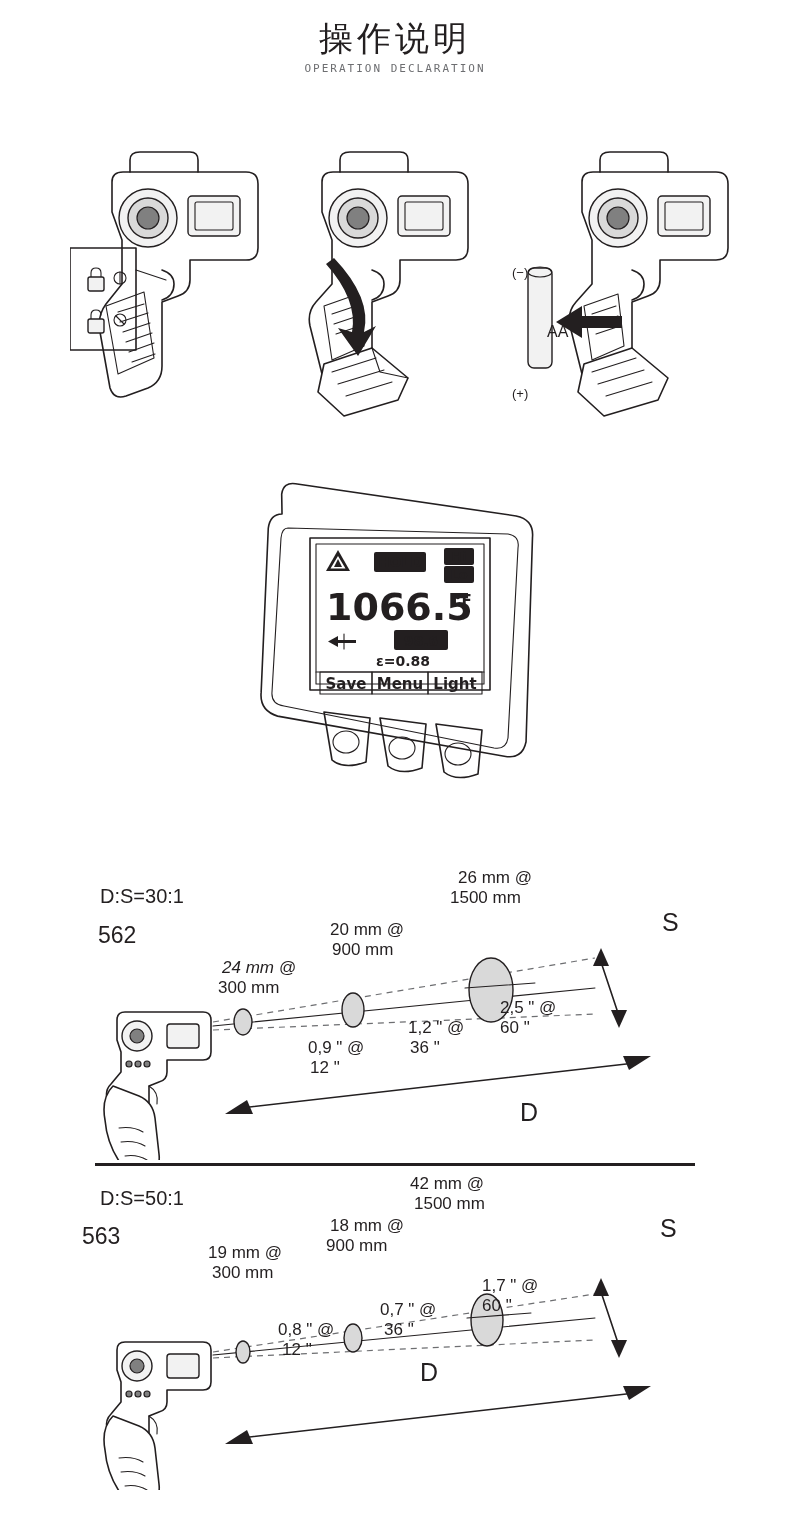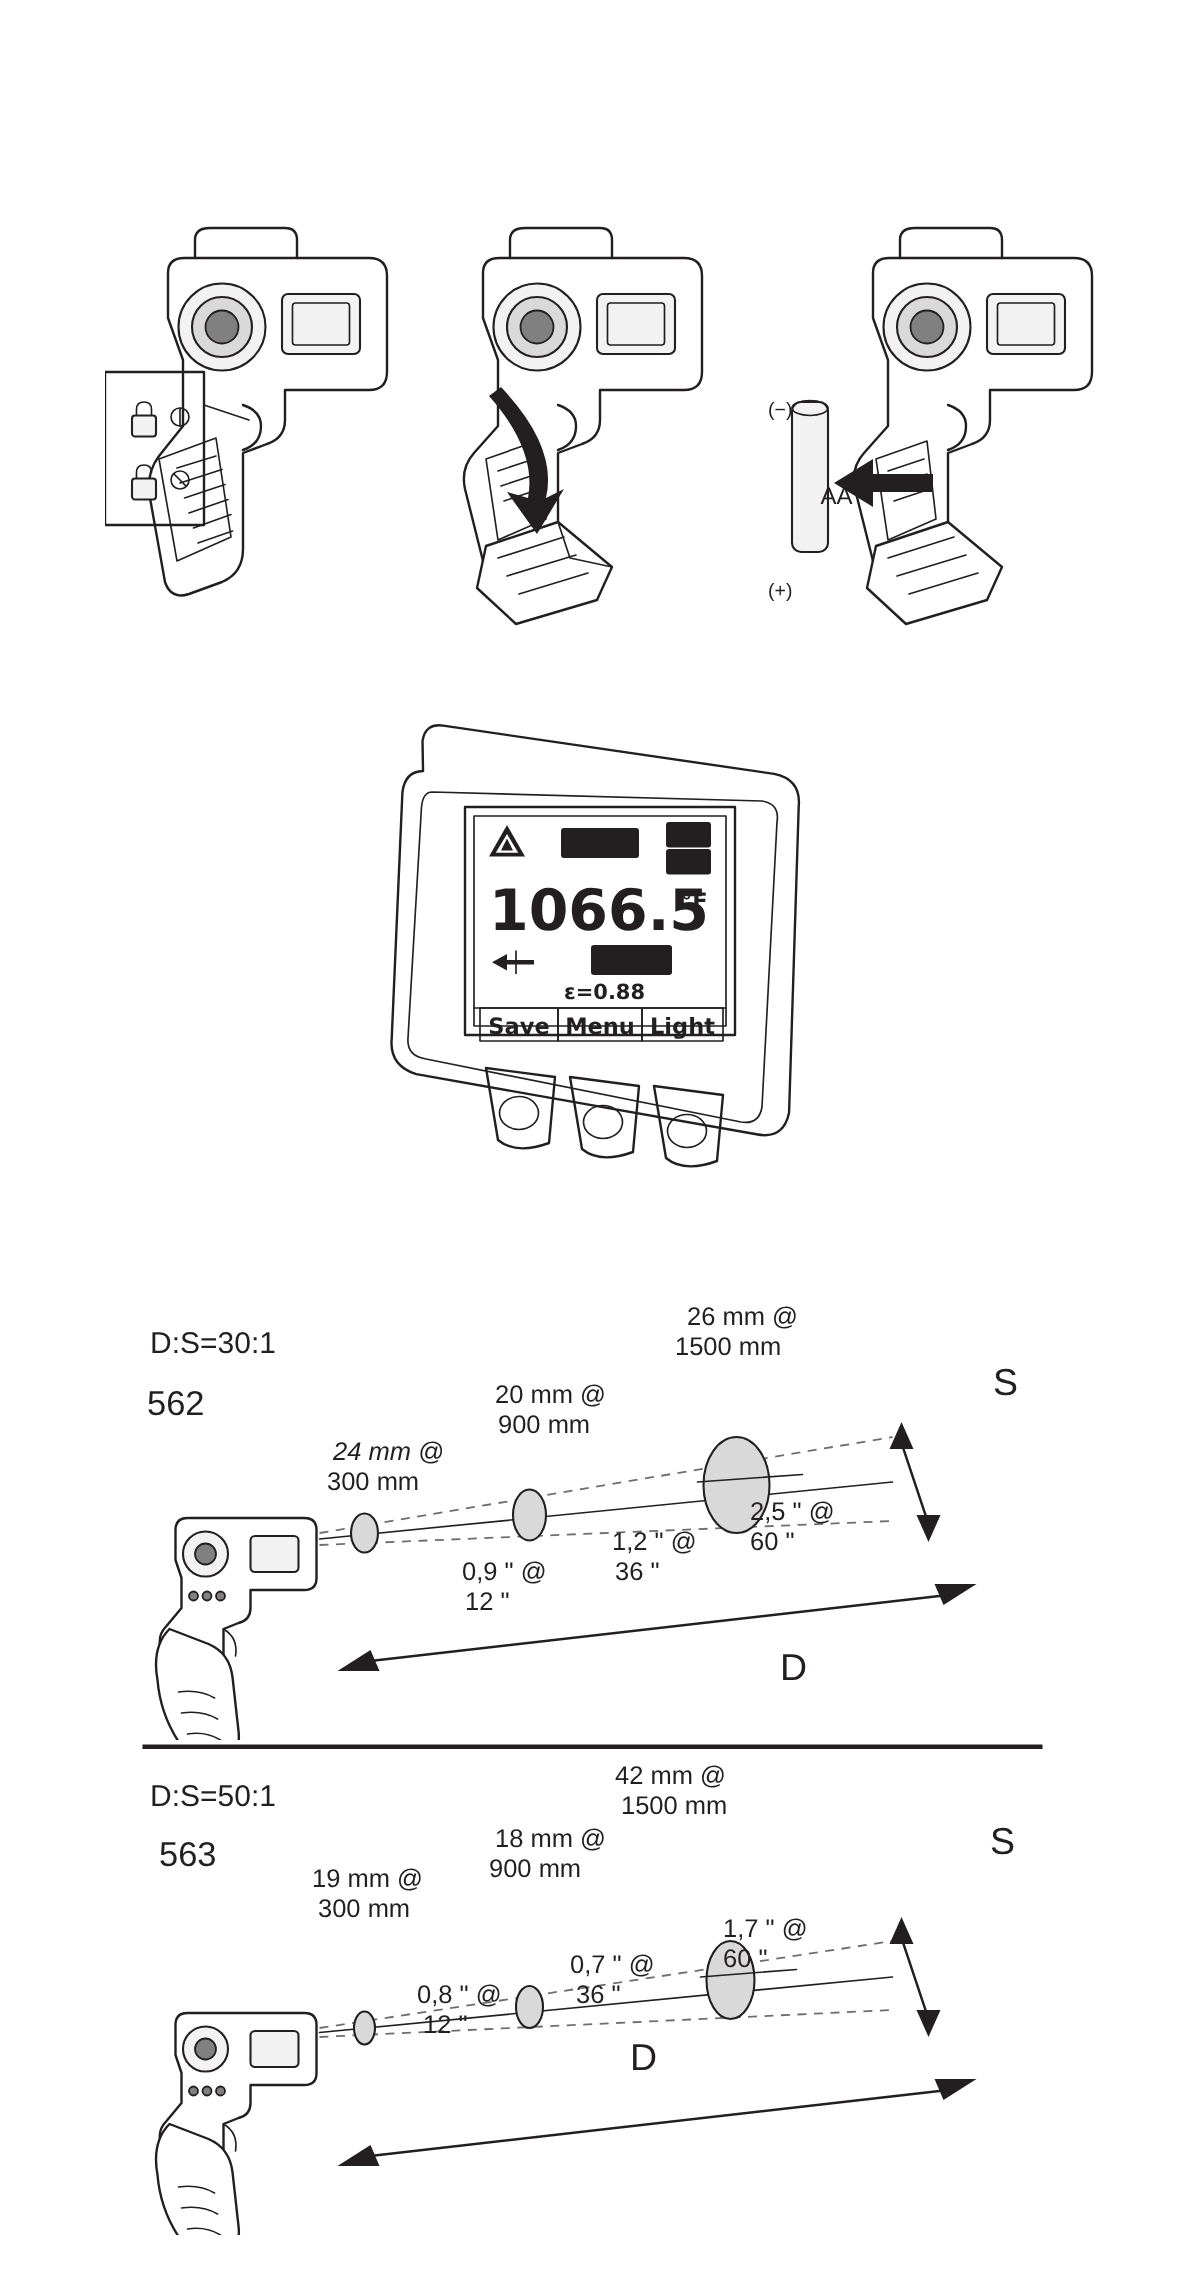--- a/index.html
+++ b/index.html
@@ -52,20 +52,22 @@
   .lbl.sd{font-size:23px;}
   .divider{
     position:absolute;left:95px;top:1163px;width:600px;height:3px;background:#231f20;
   }
 </style>
 </head>
 <body>
 
 <div class="page">
 
+  <div class="title-cn">操作说明</div>
+  <div class="title-en">OPERATION DECLARATION</div>
 
   <div class="block" style="left:70px;top:120px;">
     <svg width="220" height="300" viewBox="0 0 220 300">
 
       <path class="fill-w" d="M42 92 L42 62 Q42 52 53 52 L176 52 Q188 52 188 64 L188 128 Q188 140 176 140 L120 140 L120 160
                               Q120 172 108 176 L92 182 L92 246 Q92 262 78 268 L56 276 Q44 280 40 268 L30 212 Q27 196 36 184
                               L52 164 L52 120 Z"></path>
 
       <path class="ln" d="M60 52 L60 40 Q60 32 70 32 L120 32 Q128 32 128 40 L128 52"></path>
 
@@ -286,21 +288,21 @@
         <circle class="fill-dk" cx="34" cy="86" r="3"></circle>
         <circle class="fill-dk" cx="43" cy="86" r="3"></circle>
         <circle class="fill-dk" cx="52" cy="86" r="3"></circle>
         <path class="fill-w" d="M18 108 Q6 120 10 142 Q12 166 26 186 Q36 200 52 196 Q66 192 64 176 L60 140 Q58 124 44 118 Z"></path>
         <path class="ln-thin" d="M24 150 Q38 148 48 154 M26 164 Q40 162 50 168 M30 178 Q42 176 52 182"></path>
         <path class="ln-thin" d="M54 108 Q64 114 62 126"></path>
       </g>
     </svg>
   </div>
   <div class="lbl mid" style="left:100px;top:1188px;">D:S=50:1</div>
-  <div class="lbl sd" style="left:106px;top:1226px;">563</div>
+  <div class="lbl sd" style="left:82px;top:1226px;">563</div>
   <div class="lbl" style="left:208px;top:1243px;">19 mm @</div>
   <div class="lbl" style="left:212px;top:1263px;">300 mm</div>
   <div class="lbl" style="left:330px;top:1216px;">18 mm @</div>
   <div class="lbl" style="left:326px;top:1236px;">900 mm</div>
   <div class="lbl" style="left:410px;top:1174px;">42 mm @</div>
   <div class="lbl" style="left:414px;top:1194px;">1500 mm</div>
   <div class="lbl" style="left:278px;top:1320px;">0,8 " @</div>
   <div class="lbl" style="left:282px;top:1340px;">12 "</div>
   <div class="lbl" style="left:380px;top:1300px;">0,7 " @</div>
   <div class="lbl" style="left:384px;top:1320px;">36 "</div>

